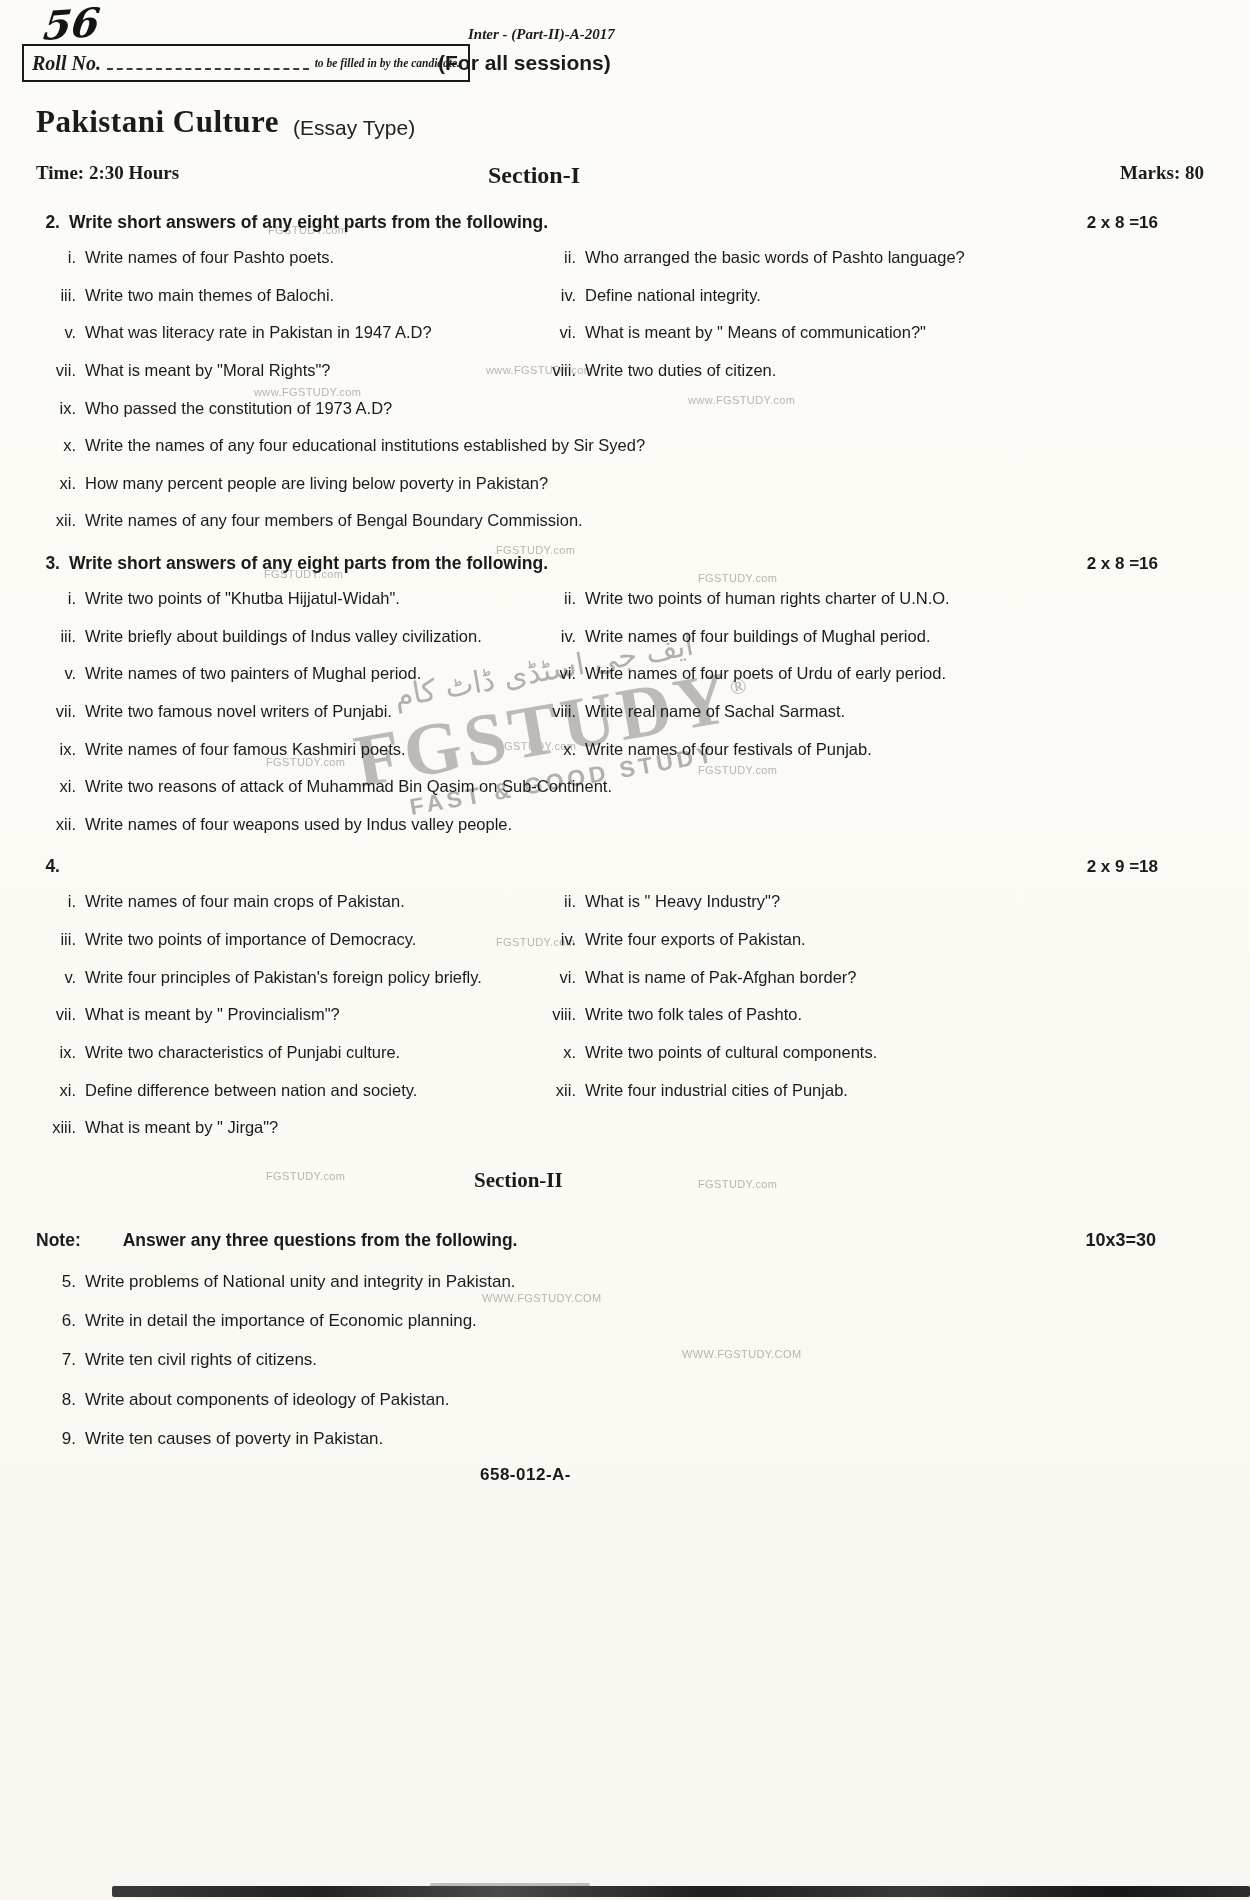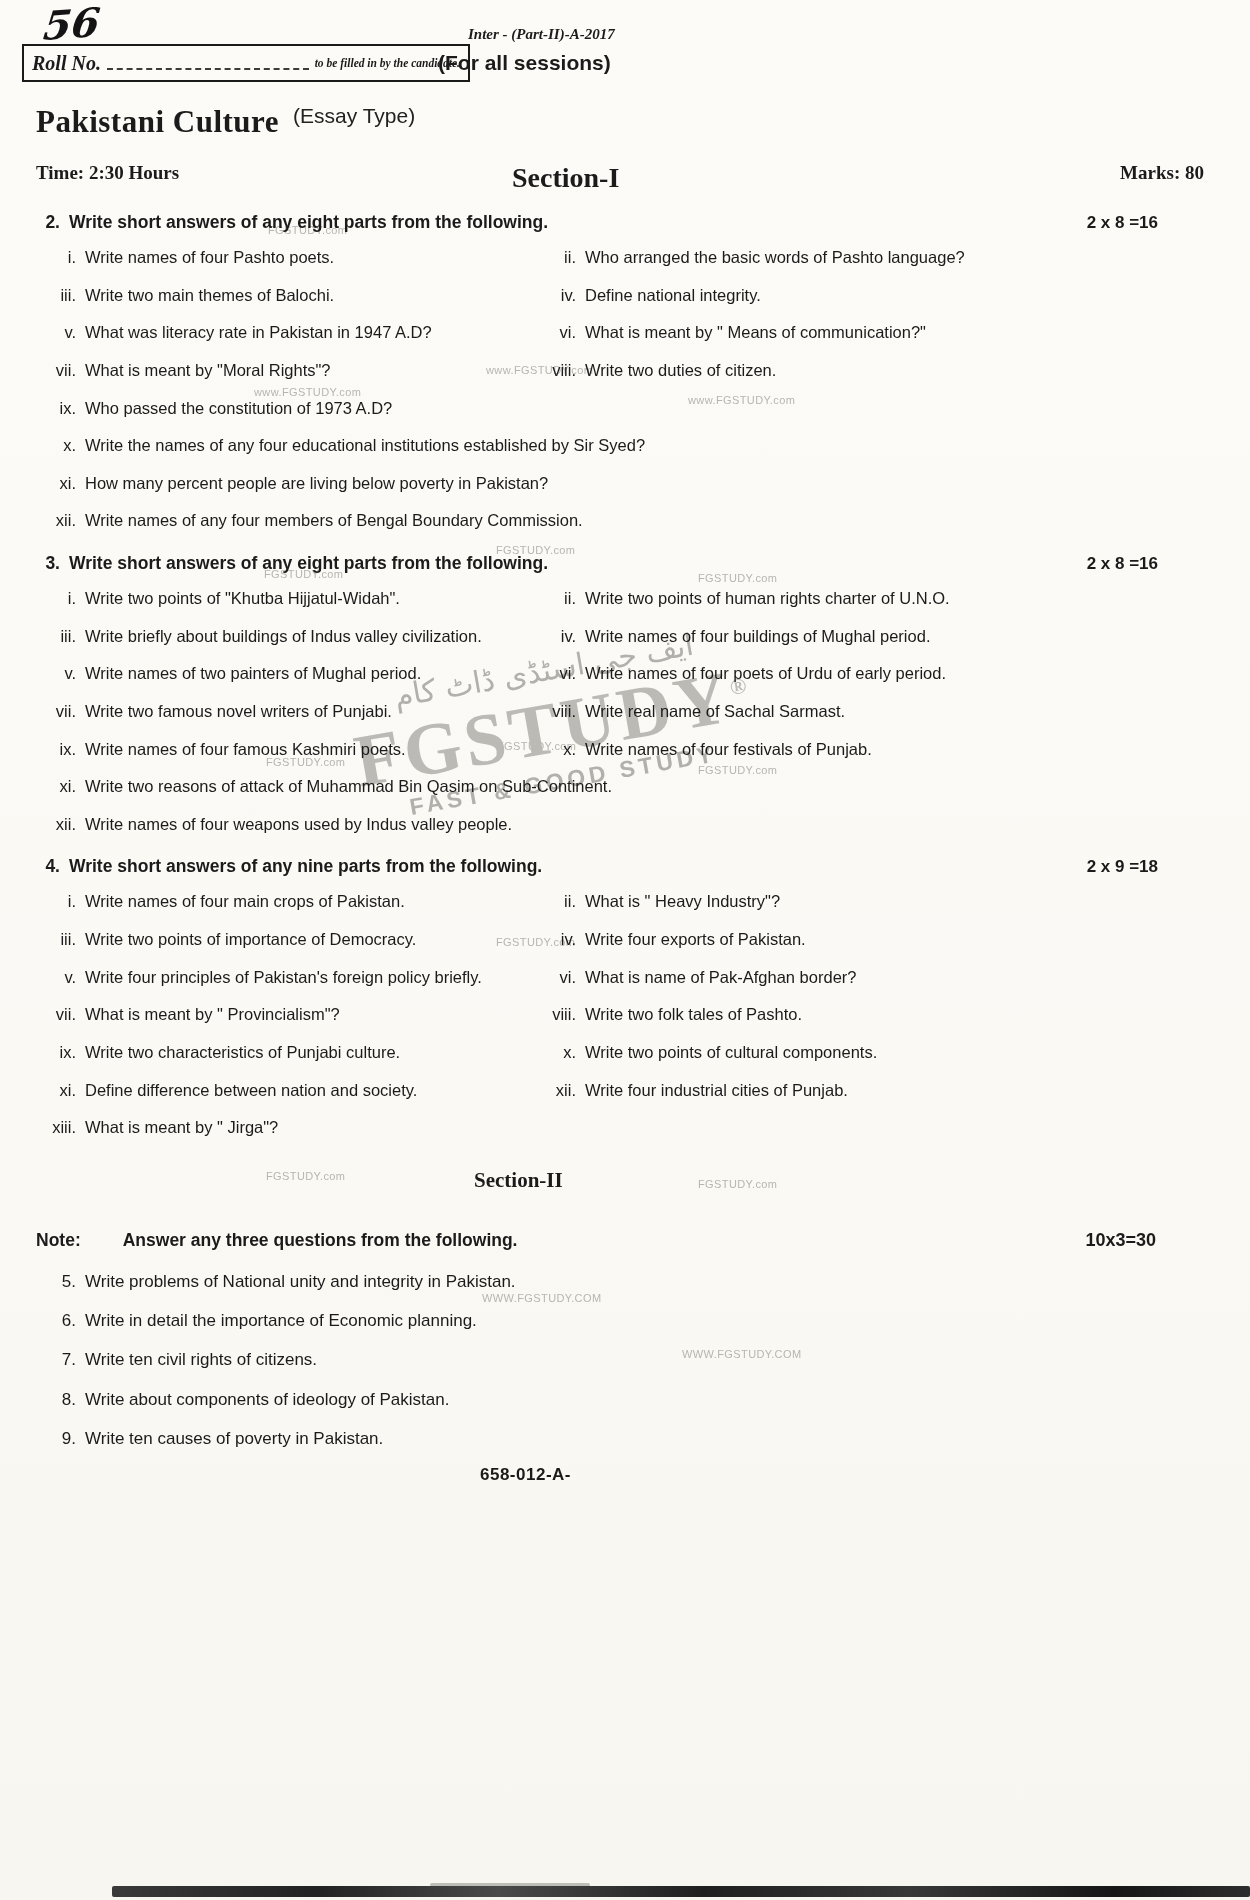--- a/index.html
+++ b/index.html
@@ -41,27 +41,27 @@
   .roll-note { font-family:"Liberation Serif", serif; font-weight:bold; font-style:italic; font-size:11.5px; white-space:nowrap; }
   .exam-ref {
     position:absolute; left:468px; top:26px; z-index:3;
     font-family:"Liberation Serif", serif; font-weight:bold; font-style:italic; font-size:15px;
   }
   .sessions { position:absolute; left:438px; top:51px; z-index:3; font-weight:bold; font-size:21px; }
 
   
   .content { position:absolute; inset:0; padding:102px 36px 0 36px; z-index:2; }
 
-  .title-row { margin-top:2px; display:flex; align-items:flex-start; }
+  .title-row { margin-top:2px; display:flex; align-items:flex-end; }
   .title-main { font-family:"Liberation Serif", serif; font-weight:bold; font-size:31px; letter-spacing:.5px; }
   .title-sub { font-size:21px; margin-left:14px; color:#222; }
 
   .meta-row { position:relative; margin-top:22px; height:28px; font-family:"Liberation Serif", serif; font-weight:bold; }
   .meta-time { position:absolute; left:0; font-size:19px; }
-  .meta-section { position:absolute; left:476px; font-size:28px; }
+  .meta-section { position:absolute; left:452px; font-size:24px; }
   .meta-marks { position:absolute; right:10px; font-size:19px; }
 
   .q-head { display:flex; align-items:baseline; font-weight:bold; font-size:17.5px; margin-top:22px; }
   .qnum { width:24px; text-align:right; margin-right:9px; flex:none; }
   .qmarks { margin-left:auto; margin-right:56px; font-size:17px; white-space:nowrap; }
 
   .parts { display:grid; grid-template-columns:500px 1fr; row-gap:17px; margin-top:14px; font-size:16.5px; }
   .part { display:flex; line-height:1.25; }
   .part.full { grid-column:1 / -1; }
   .pnum { width:40px; text-align:right; margin-right:9px; flex:none; }
@@ -275,21 +275,20 @@
           <div class="part full">
             <span class="pnum">xii.</span>
             <span class="ptext">Write names of four weapons used by Indus valley people.</span>
           </div>
         </div>
     </section>
 
     <section>
       <div class="q-head">
         <span class="qnum">4.</span>
-        <span class="qtext">Write short answers of any nine parts from the following.</span>
         <span class="qmarks">2 x 9 =18</span>
       </div>
       <div class="parts">
 
           <div class="part">
             <span class="pnum">i.</span>
             <span class="ptext">Write names of four main crops of Pakistan.</span>
           </div>
 
           <div class="part">

